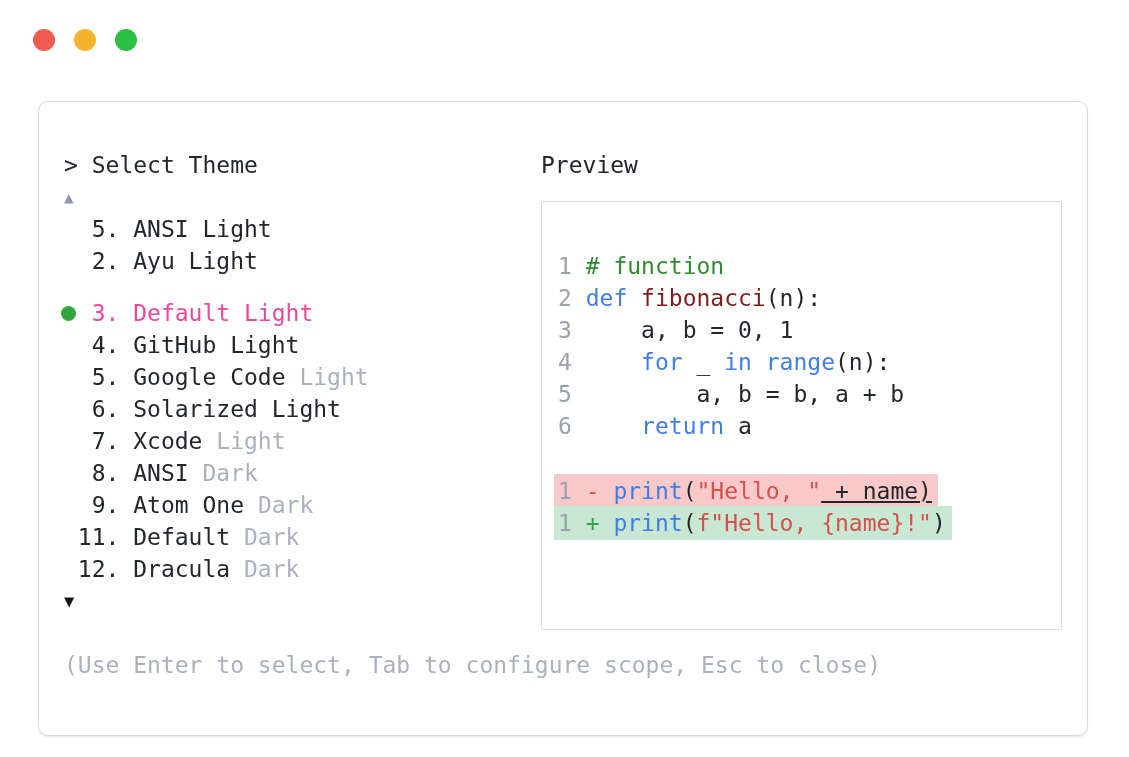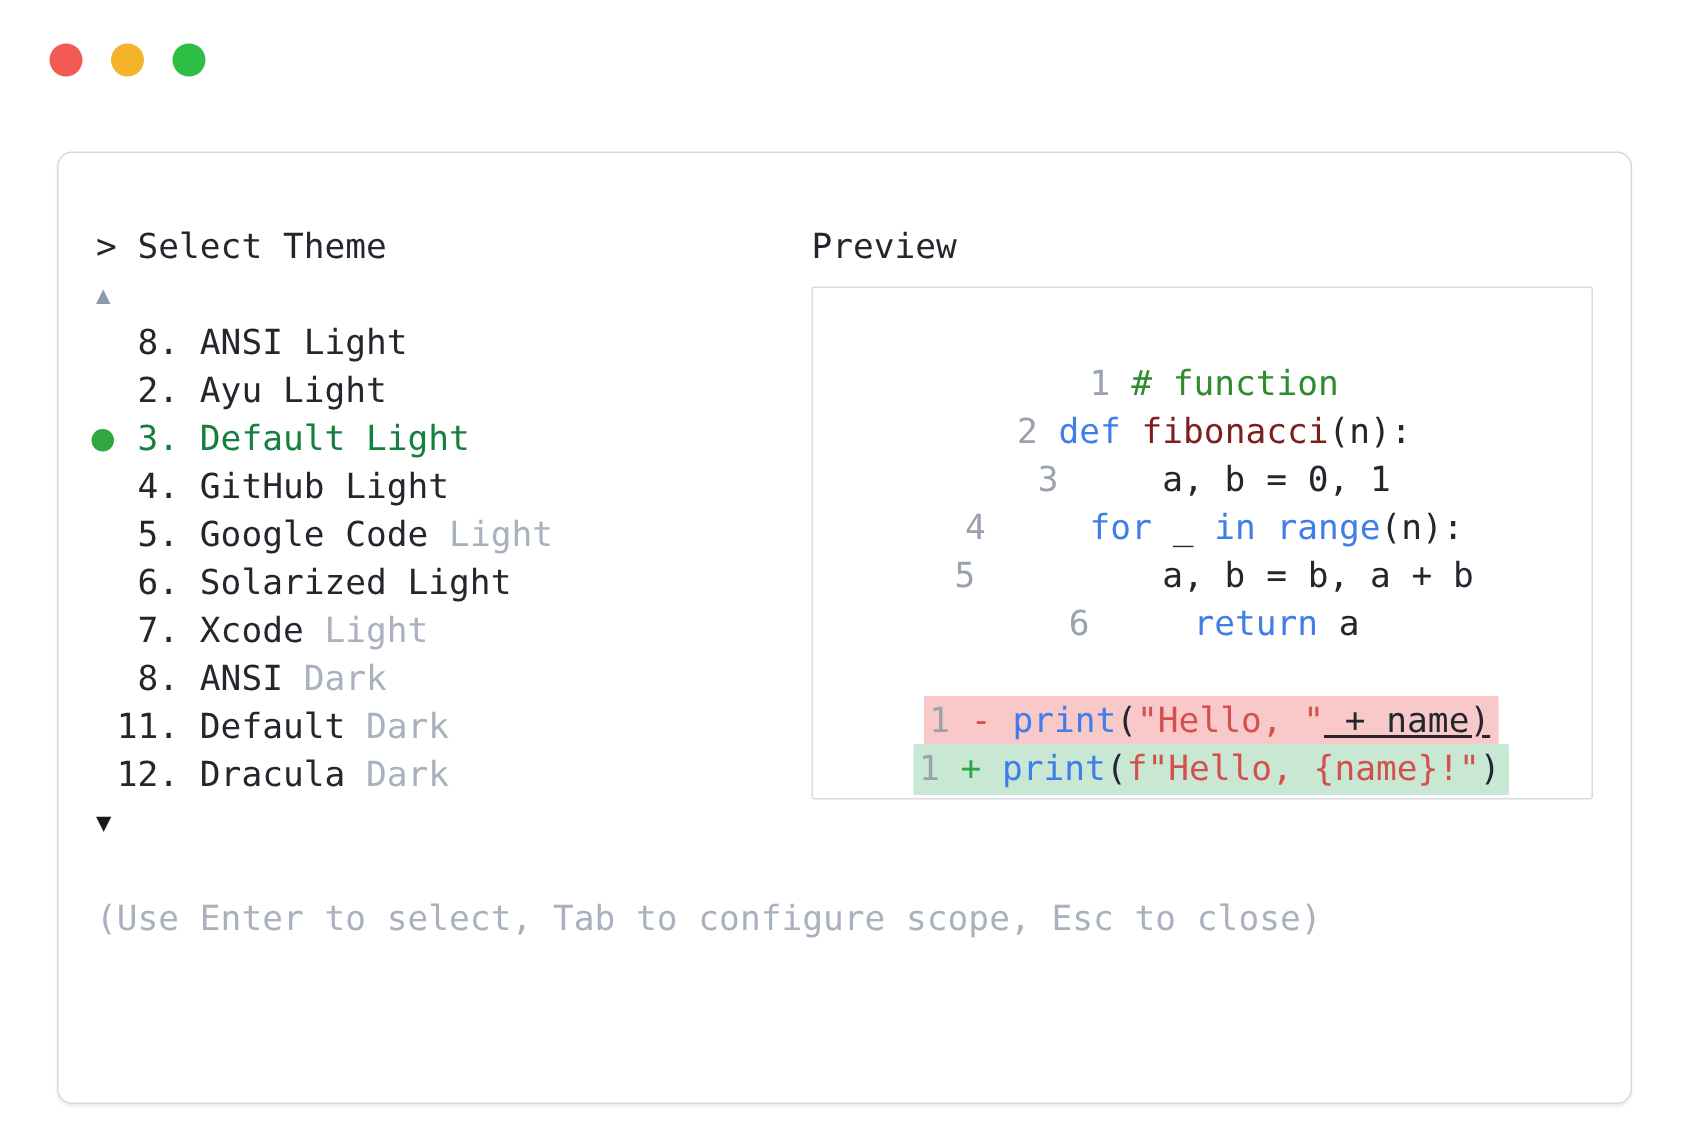--- a/index.html
+++ b/index.html
@@ -61,45 +61,44 @@
   .arrow-up {
     font-size: 16px;
     color: #8e99ad;
     vertical-align: 2px;
   }
   .arrow-down {
     font-size: 17px;
     color: #16181c;
     vertical-align: 2px;
   }
-  .theme-item.selected { color: #15803d; }
+  .theme-item.selected { color: #ec4899; margin-top: 20px; }
   .bullet-dot {
     position: absolute;
     left: -3px;
     top: 9px;
     width: 15px;
     height: 15px;
     border-radius: 50%;
     background: #32a63f;
   }
   .help-line { color: #a9b1bf; }
 
   
   .right-col { flex: 1; }
   .preview-label { height: 32px; }
   .preview-box {
-    margin-top: 10px;
+    margin-top: 20px;
     width: 521px;
-    height: 342px;
+    height: 429px;
     box-sizing: border-box;
     border: 1.5px solid #d6dae2;
     border-radius: 2px;
     padding: 48px 0 0 16px;
     background: #ffffff;
-    text-align: center;
   }
   .code-line {
     height: 32px;
     white-space: pre;
   }
   .ln { color: #9aa2ad; }
   .hl {
     display: inline-block;
     padding: 1px 6px 1px 4px;
     margin-left: -4px;
@@ -117,28 +116,29 @@
     <span class="traffic-dot" style="background: rgb(45, 191, 69);"></span>
   </div>
 
 <div class="panel">
   <div class="panel-inner">
 
     <div class="left-col">
       <div class="t-line">&gt; Select Theme</div>
       <div class="t-line"><span class="arrow-up">▲</span></div>
       <div id="theme-list">
-          <div class="t-line theme-item"><span>  8. ANSI Light</span></div>
+          <div class="t-line theme-item"><span>  5. ANSI Light</span></div>
           <div class="t-line theme-item"><span>  2. Ayu Light</span></div>
           <div class="t-line theme-item selected"><span class="bullet-dot"></span><span>  3. Default Light</span></div>
           <div class="t-line theme-item"><span>  4. GitHub Light</span></div>
           <div class="t-line theme-item"><span>  5. Google Code </span><span class="muted">Light</span></div>
           <div class="t-line theme-item"><span>  6. Solarized Light</span></div>
           <div class="t-line theme-item"><span>  7. Xcode </span><span class="muted">Light</span></div>
           <div class="t-line theme-item"><span>  8. ANSI </span><span class="muted">Dark</span></div>
+          <div class="t-line theme-item"><span>  9. Atom One </span><span class="muted">Dark</span></div>
           <div class="t-line theme-item"><span> 11. Default </span><span class="muted">Dark</span></div>
           <div class="t-line theme-item"><span> 12. Dracula </span><span class="muted">Dark</span></div>
         </div>
       <div class="t-line"><span class="arrow-down">▼</span></div>
       <div class="t-line"></div>
       <div class="t-line help-line">(Use Enter to select, Tab to configure scope, Esc to close)</div>
     </div>
 
     <div class="right-col">
       <div class="preview-label">Preview</div>

